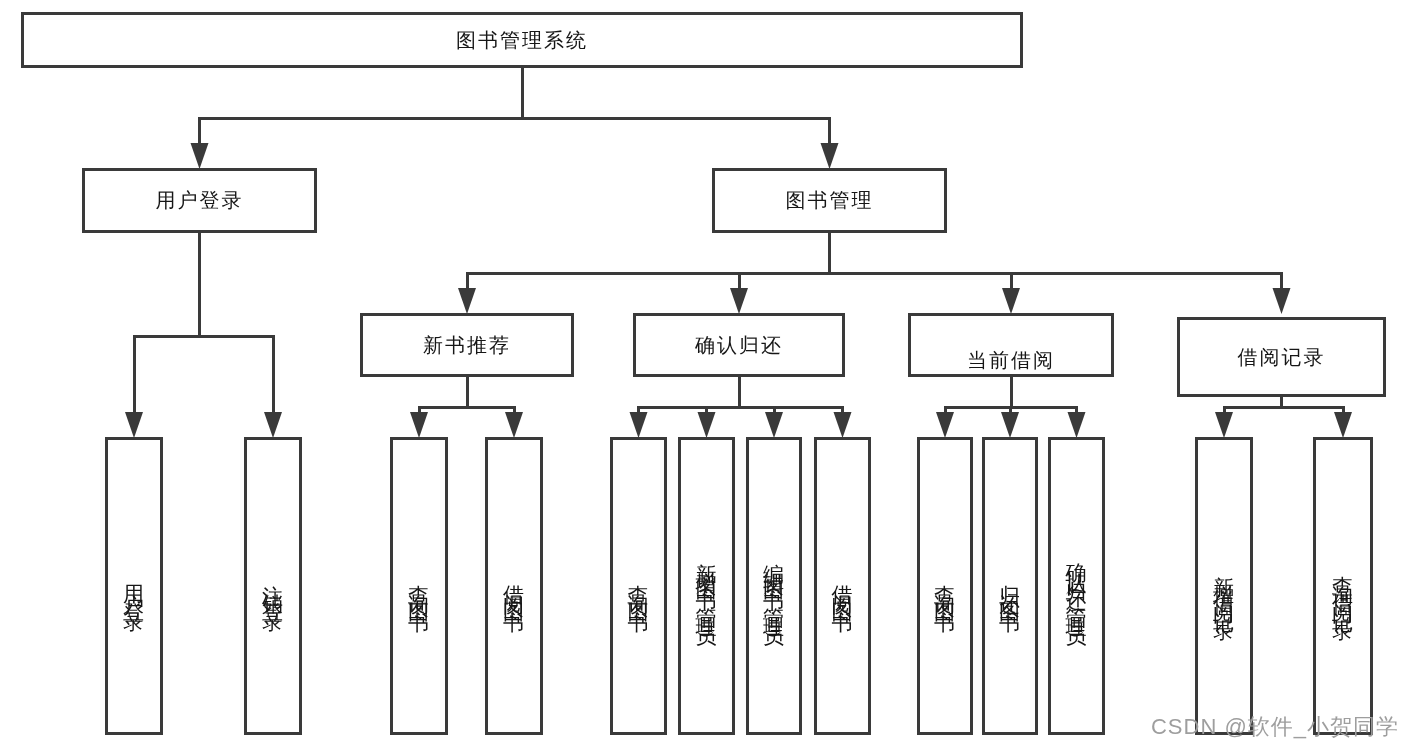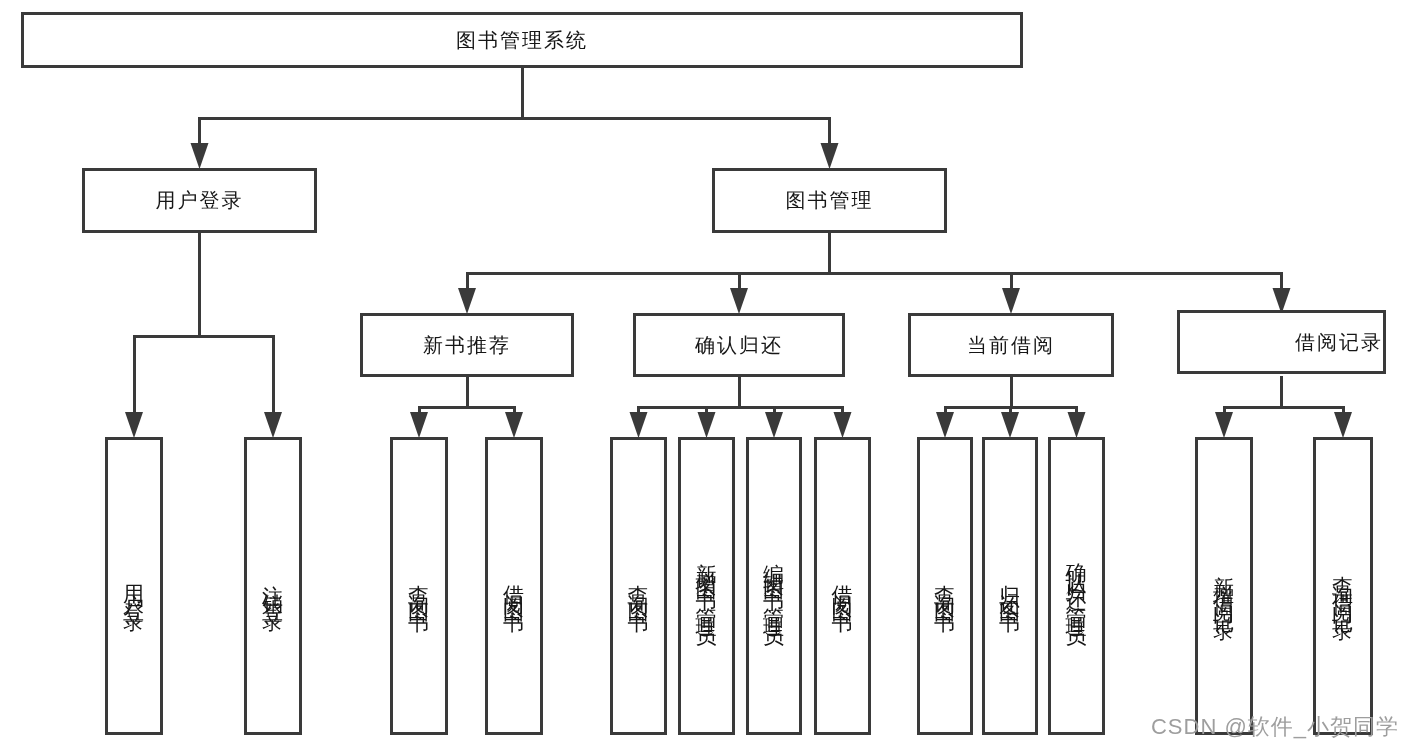--- a/index.html
+++ b/index.html
@@ -113,24 +113,24 @@
       </div>
       <div class="node h" style="left: 712px; top: 168px; width: 235px; height: 65px;">
         <span class="htext">图书管理</span>
       </div>
       <div class="node h" style="left: 360px; top: 313px; width: 214px; height: 64px;">
         <span class="htext">新书推荐</span>
       </div>
       <div class="node h" style="left: 633px; top: 313px; width: 212px; height: 64px;">
         <span class="htext">确认归还</span>
       </div>
-      <div class="node h" style="left: 908px; top: 313px; width: 206px; height: 64px;">
+      <div class="node h" style="left: 908px; top: 313px; width: 206px; height: 64px; align-items: flex-end;">
         <span class="htext">当前借阅</span>
       </div>
-      <div class="node h" style="left: 1177px; top: 310px; width: 209px; height: 64px; justify-content: flex-end;">
+      <div class="node h" style="left: 1177px; top: 317px; width: 209px; height: 80px;">
         <span class="htext">借阅记录</span>
       </div>
       <div class="node v" style="left: 105px; top: 437px; width: 58px; height: 298px;">
         <span class="vtext">用户登录</span>
       </div>
       <div class="node v" style="left: 244px; top: 437px; width: 58px; height: 298px;">
         <span class="vtext">注销登录</span>
       </div>
       <div class="node v" style="left: 390px; top: 437px; width: 58px; height: 298px;">
         <span class="vtext">查询图书</span>

